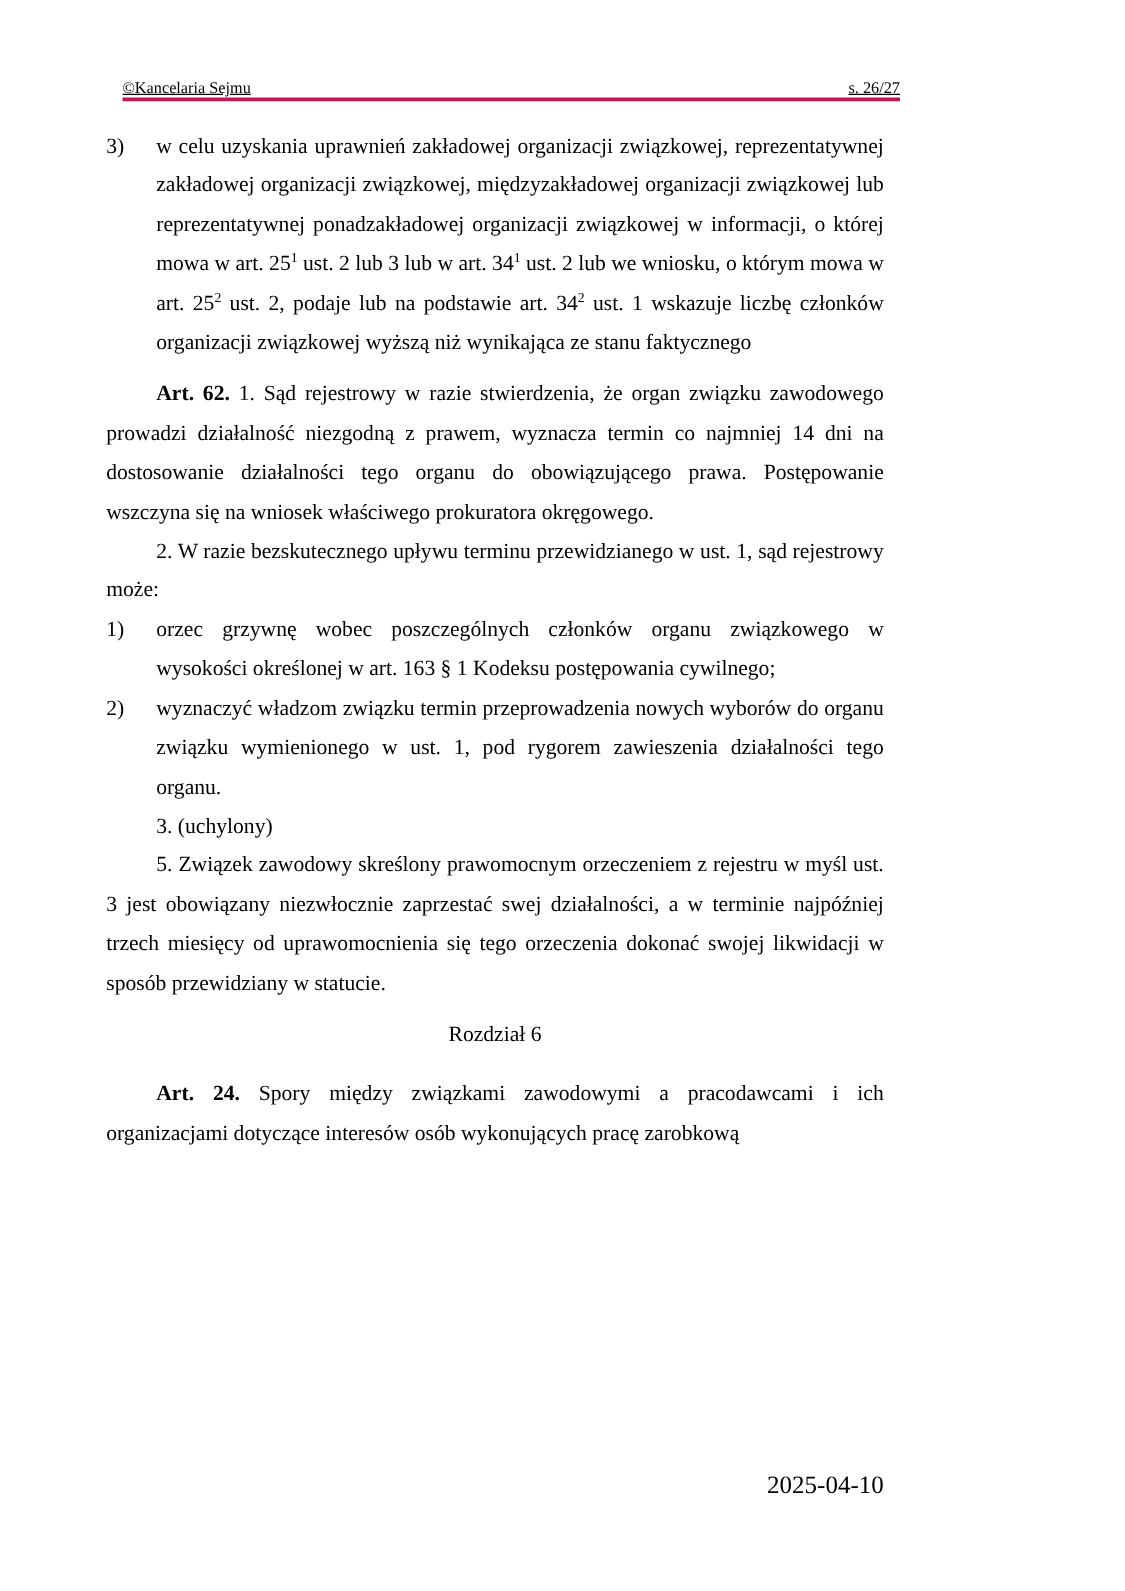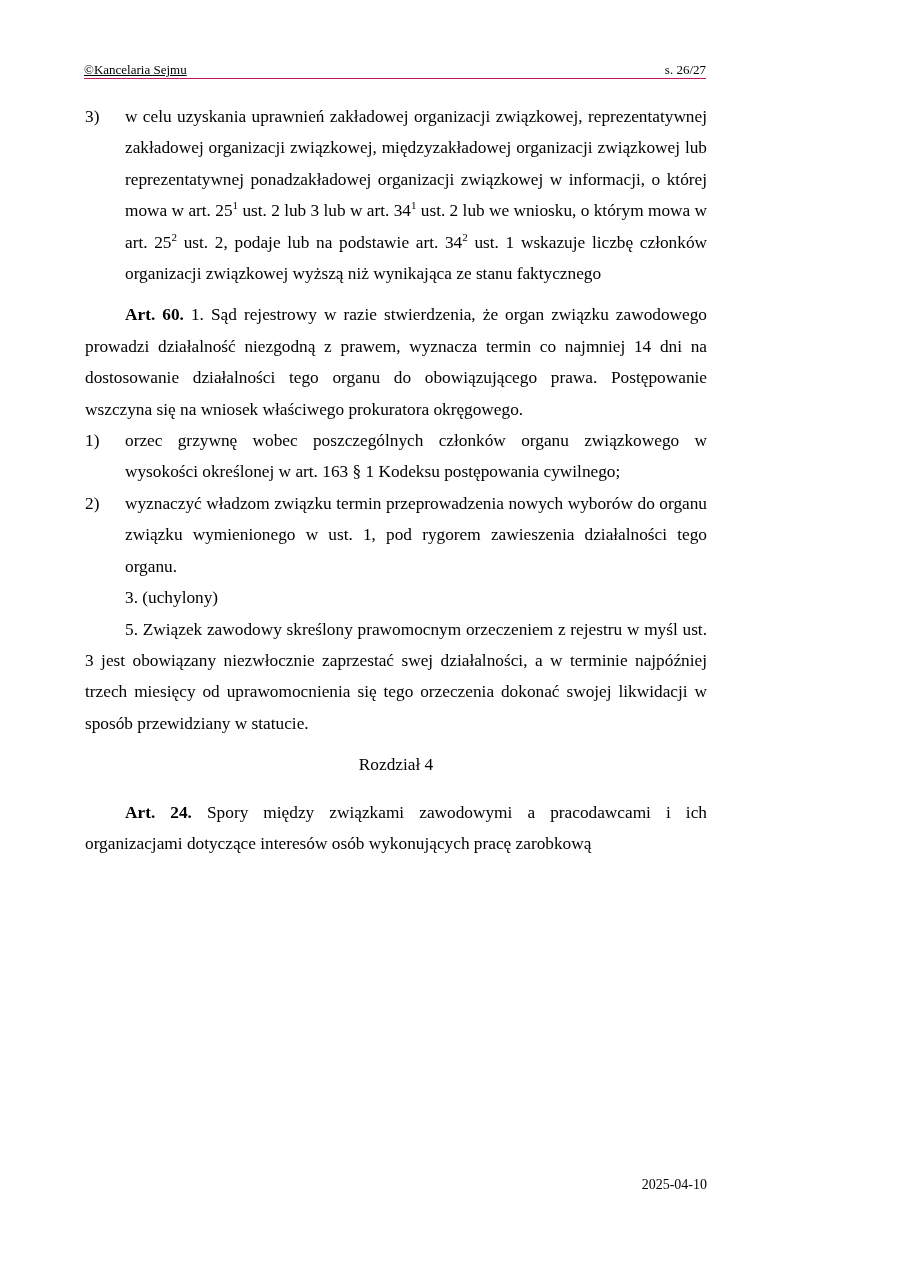--- a/index.html
+++ b/index.html
@@ -1,62 +1,63 @@
 <!DOCTYPE html>
 <html><head>
 <meta charset="utf-8">
 <style>
   html, body { margin: 0; padding: 0; background: #ffffff; }
   body { width: 900px; height: 1273px; position: relative; overflow: hidden;
          font-family: "Liberation Serif", serif; color: #000; }
-  .header { position: absolute; top: 62px; left: 84px; width: 622px; height: 16px;
-            border-bottom: 1px solid #be185d; font-size: 13px; line-height: 16px; }
+  .header { position: absolute; top: 62px; left: 98px; width: 622px; height: 16px;
+            border-bottom: 3px solid #be185d; font-size: 13px; line-height: 16px; }
   .header .left { position: absolute; left: 0; top: 0; text-decoration: underline; }
-  .header .right { position: absolute; right: 0; top: 0; }
+  .header .right { position: absolute; right: 0; top: 0; text-decoration: underline; }
   .content { position: absolute; top: 101px; left: 85px; width: 622px;
              font-size: 17.3px; line-height: 31.4px; }
   p { margin: 0; text-align: justify; text-align-last: auto; }
   .item { position: relative; padding-left: 40px; text-align: justify; }
   .item .num { position: absolute; left: 0; top: 0; }
   .indent { text-indent: 40px; }
   .gap { height: 10px; }
   .center { text-align: center; }
   .bold { font-weight: bold; }
   sup { font-size: 11px; line-height: 0; vertical-align: super; }
-  .footer { position: absolute; top: 1177px; right: 193px; font-size: 14px; }
+  .footer { position: absolute; top: 1177px; right: 193px; font-size: 20px; }
 </style>
 </head>
 <body>
 
 <div class="header">
   <span class="left">©Kancelaria Sejmu</span>
   <span class="right">s. 26/27</span>
 </div>
 
 <div class="content">
   <div class="item">
     <span class="num">3)</span>
     <p><span>w celu uzyskania uprawnień zakładowej organizacji związkowej, reprezentatywnej zakładowej organizacji związkowej, międzyzakładowej organizacji związkowej lub reprezentatywnej ponadzakładowej organizacji związkowej w informacji, o której mowa w art. 25</span><sup>1</sup><span> ust. 2 lub 3 lub w art. 34</span><sup>1</sup><span> ust. 2 lub we wniosku, o którym mowa w art. 25</span><sup>2</sup><span> ust. 2, podaje lub na podstawie art. 34</span><sup>2</sup><span> ust. 1 wskazuje liczbę członków organizacji związkowej wyższą niż wynikająca ze stanu faktycznego</span></p>
   </div>
 
   <div class="gap"></div>
 
-  <p class="indent"><span class="bold">Art. 60.</span><span> 1. Sąd rejestrowy w razie stwierdzenia, że organ związku zawodowego prowadzi działalność niezgodną z prawem, wyznacza termin co najmniej 14 dni na dostosowanie działalności tego organu do obowiązującego prawa. Postępowanie wszczyna się na wniosek właściwego prokuratora okręgowego.</span></p>
+  <p class="indent"><span class="bold">Art. 62.</span><span> 1. Sąd rejestrowy w razie stwierdzenia, że organ związku zawodowego prowadzi działalność niezgodną z prawem, wyznacza termin co najmniej 14 dni na dostosowanie działalności tego organu do obowiązującego prawa. Postępowanie wszczyna się na wniosek właściwego prokuratora okręgowego.</span></p>
+  <p class="indent">2. W razie bezskutecznego upływu terminu przewidzianego w ust. 1, sąd rejestrowy może:</p>
   <div class="item">
     <span class="num">1)</span>
     <p>orzec grzywnę wobec poszczególnych członków organu związkowego w wysokości określonej w art. 163 § 1 Kodeksu postępowania cywilnego;</p>
   </div>
   <div class="item">
     <span class="num">2)</span>
     <p>wyznaczyć władzom związku termin przeprowadzenia nowych wyborów do organu związku wymienionego w ust. 1, pod rygorem zawieszenia działalności tego organu.</p>
   </div>
   <p class="indent">3. (uchylony)</p>
   <p class="indent">5. Związek zawodowy skreślony prawomocnym orzeczeniem z rejestru w myśl ust. 3 jest obowiązany niezwłocznie zaprzestać swej działalności, a w terminie najpóźniej trzech miesięcy od uprawomocnienia się tego orzeczenia dokonać swojej likwidacji w sposób przewidziany w statucie.</p>
 
   <div class="gap"></div>
-  <p class="center">Rozdział 4</p>
+  <p class="center">Rozdział 6</p>
   <div style="height:8px"></div>
   <div style="height:8px"></div>
 
   <p class="indent"><span class="bold">Art. 24.</span><span> Spory między związkami zawodowymi a pracodawcami i ich organizacjami dotyczące interesów osób wykonujących pracę zarobkową</span></p>
 </div>
 
 <div class="footer">2025-04-10</div>
 
 </body></html>

